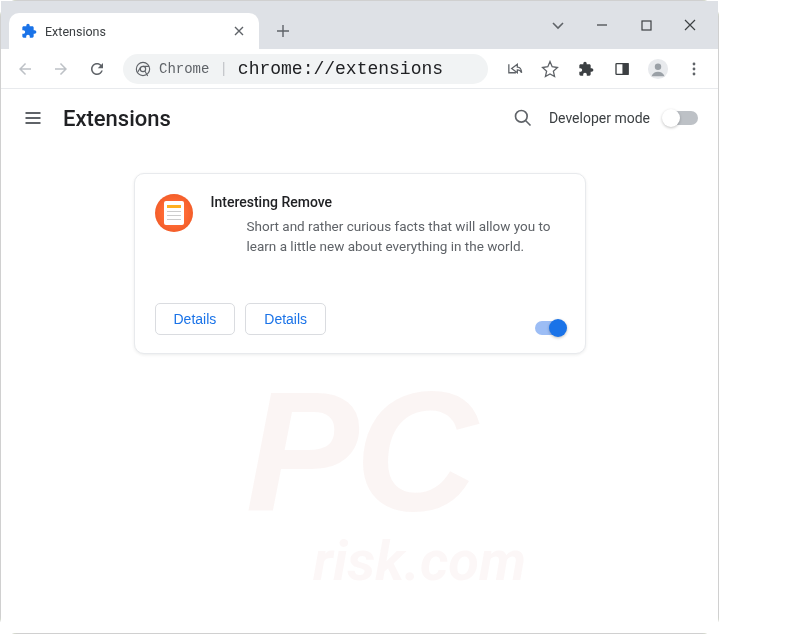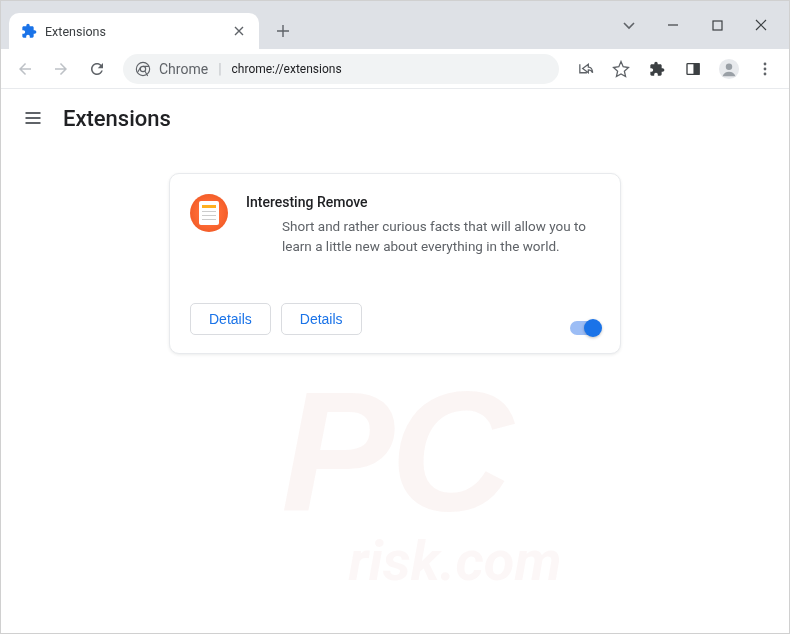--- a/index.html
+++ b/index.html
@@ -1,40 +1,40 @@
 <!DOCTYPE html>
 <html><head>
 <meta charset="utf-8">
 <style>
 * { box-sizing: border-box; margin: 0; padding: 0; }
 body { font-family: 'Segoe UI', Roboto, Arial, sans-serif; background: #fff; width: 790px; height: 634px; overflow: hidden; position: relative; }
 
 
-.window { width: 790px; height: 634px; border: 1px solid #d0d0d0; border-radius: 0; display: flex; flex-direction: column; background: #bef264; position: relative; }
+.window { width: 719px; height: 634px; border: 1px solid #d0d0d0; border-radius: 17px; display: flex; flex-direction: column; background: #bef264; position: relative; }
 
 
 .titlebar { height: 48px; background: #dee1e6; display: flex; align-items: flex-end; padding-left: 8px; position: relative; }
 .tab { background: #fff; border-radius: 10px 10px 0 0; height: 36px; display: flex; align-items: center; padding: 0 12px; gap: 8px; width: 250px; position: relative; }
 .tab-icon { width: 16px; height: 16px; color: #1a73e8; display:flex; align-items:center; justify-content:center; }
 .tab-title { font-size: 12.5px; color: #3c4043; flex: 1; }
 .tab-close { width: 16px; height: 16px; color: #5f6368; display: flex; align-items: center; justify-content: center; cursor: pointer; font-size: 14px; border-radius: 50%; }
 .new-tab { width: 28px; height: 28px; margin-left: 10px; margin-bottom: 4px; display: flex; align-items: center; justify-content: center; color: #5f6368; font-size: 18px; cursor: pointer; border-radius: 50%; }
 .window-controls { position: absolute; right: 6px; top: 0; height: 48px; display: flex; align-items: center; gap: 0; }
 .win-btn { width: 44px; height: 40px; display: flex; align-items: center; justify-content: center; color: #3c4043; cursor: pointer; }
 .win-chevron { width: 44px; height: 40px; display: flex; align-items: center; justify-content: center; color: #5f6368; }
 
 
-.toolbar { height: 40px; background: #fff; display: flex; align-items: center; padding: 8px 8px; gap: 4px; border-bottom: 1px solid #e8eaed; }
+.toolbar { height: 40px; background: #fff; display: flex; align-items: center; padding: 8px 8px; gap: 4px; border-bottom: 1px solid #e8eaed; font-family: Liberation Mono, monospace; }
 .nav-btn { width: 32px; height: 32px; display: flex; align-items: center; justify-content: center; color: #5f6368; border-radius: 50%; cursor: pointer; }
 .nav-btn.disabled { color: #bdc1c6; cursor: default; }
 .omnibox { flex: 1; height: 30px; background: #f1f3f4; border-radius: 15px; display: flex; align-items: center; padding: 0 12px; gap: 8px; margin: 0 6px; }
 .omnibox-icon { color: #5f6368; display:flex; }
 .omnibox-prefix { color: #5f6368; font-size: 14px; }
 .omnibox-sep { color: #c0c3c7; font-size: 14px; margin: 0 2px; }
-.omnibox-text { color: #202124; font-size: 12px; }
+.omnibox-text { color: #202124; font-size: 18px; }
 .tb-icon { width: 32px; height: 32px; display: flex; align-items: center; justify-content: center; color: #5f6368; cursor: pointer; border-radius: 50%; }
 
 
 .content { flex: 1; background: #fff; position: relative; overflow: hidden; }
 .page-header { height: 58px; display: flex; align-items: center; padding: 0 20px; gap: 18px; }
 .menu-icon { width: 24px; height: 24px; color: #5f6368; cursor: pointer; display:flex; align-items:center; justify-content:center; }
 .page-title { font-size: 22px; color: #202124; font-weight: 500; }
 .header-right { margin-left: auto; display: flex; align-items: center; gap: 14px; }
 .header-search { width: 24px; height: 24px; color: #5f6368; cursor: pointer; display:flex; align-items:center; justify-content:center; }
 .dev-mode-label { font-size: 14px; color: #3c4043; }
@@ -182,20 +182,32 @@
       <div class="watermark-sub">risk.com</div>
     </div>
 
     <div class="page-header">
       <div class="menu-icon">
         <svg width="20" height="20" viewBox="0 0 24 24">
             <path d="M3 6h18M3 12h18M3 18h18" stroke="#5f6368" stroke-width="2.2"></path>
           </svg>
       </div>
       <div class="page-title">Extensions</div>
+      <div class="header-right">
+        <div class="header-search">
+          <svg width="20" height="20" viewBox="0 0 24 24">
+              <circle cx="10" cy="10" r="7" fill="none" stroke="#5f6368" stroke-width="2"></circle>
+              <path d="M15 15l6 6" stroke="#5f6368" stroke-width="2"></path>
+            </svg>
+        </div>
+        <span class="dev-mode-label">Developer mode</span>
+        <div class="toggle-off">
+            <div class="knob"></div>
+          </div>
+      </div>
     </div>
 
     <div class="cards">
       <div class="card">
         <div class="card-top">
           <div class="ext-icon">
               <div class="ext-icon-inner"></div>
             </div>
           <div>
             <div class="ext-name">Interesting Remove</div>

